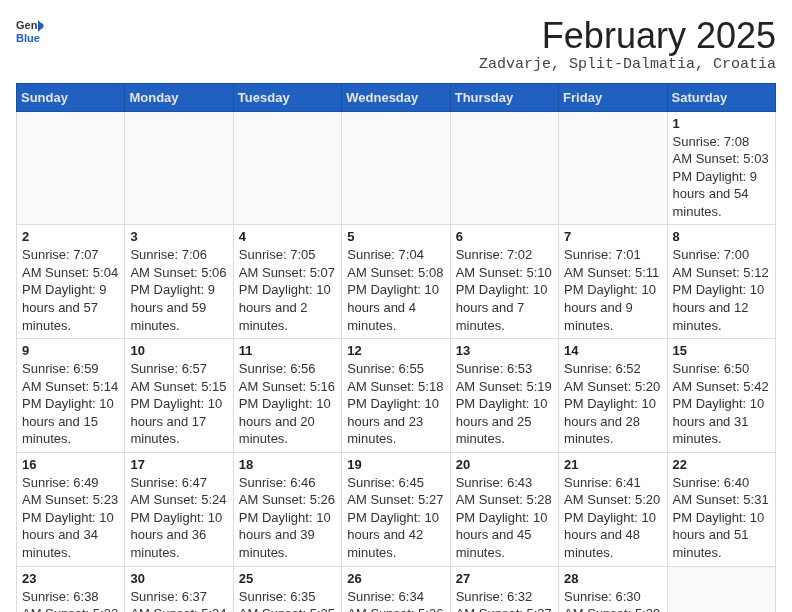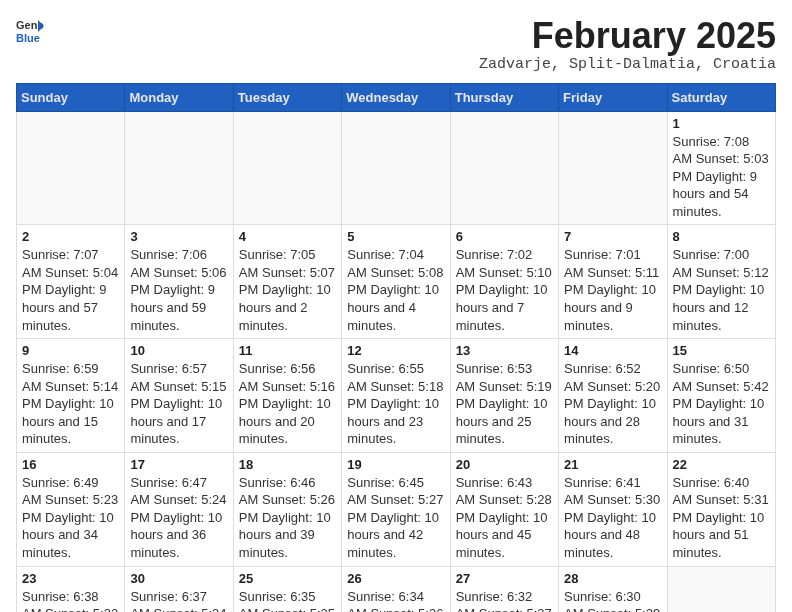--- a/index.html
+++ b/index.html
@@ -23,21 +23,21 @@
     }
     .logo-icon {
       width: 28px;
       height: 28px;
     }
     .title-area {
       text-align: right;
     }
     .month-title {
       font-size: 36px;
-      font-weight: bold;
+      font-weight: normal;
       color: #222;
       line-height: 1.1;
     }
     .subtitle {
       font-size: 15px;
       color: #444;
       font-family: Liberation Mono, monospace;
     }
     table {
       width: 100%;
@@ -241,21 +241,21 @@
         </td>
         <td>
           <span class="day-num">20</span>
           <div class="cell-text">Sunrise: 6:43 AM
 Sunset: 5:28 PM
 Daylight: 10 hours and 45 minutes.</div>
         </td>
         <td>
           <span class="day-num">21</span>
           <div class="cell-text">Sunrise: 6:41 AM
-Sunset: 5:30 PM
+Sunset: 5:20 PM
 Daylight: 10 hours and 48 minutes.</div>
         </td>
         <td>
           <span class="day-num">22</span>
           <div class="cell-text">Sunrise: 6:40 AM
 Sunset: 5:31 PM
 Daylight: 10 hours and 51 minutes.</div>
         </td>
       </tr>
       <tr>

